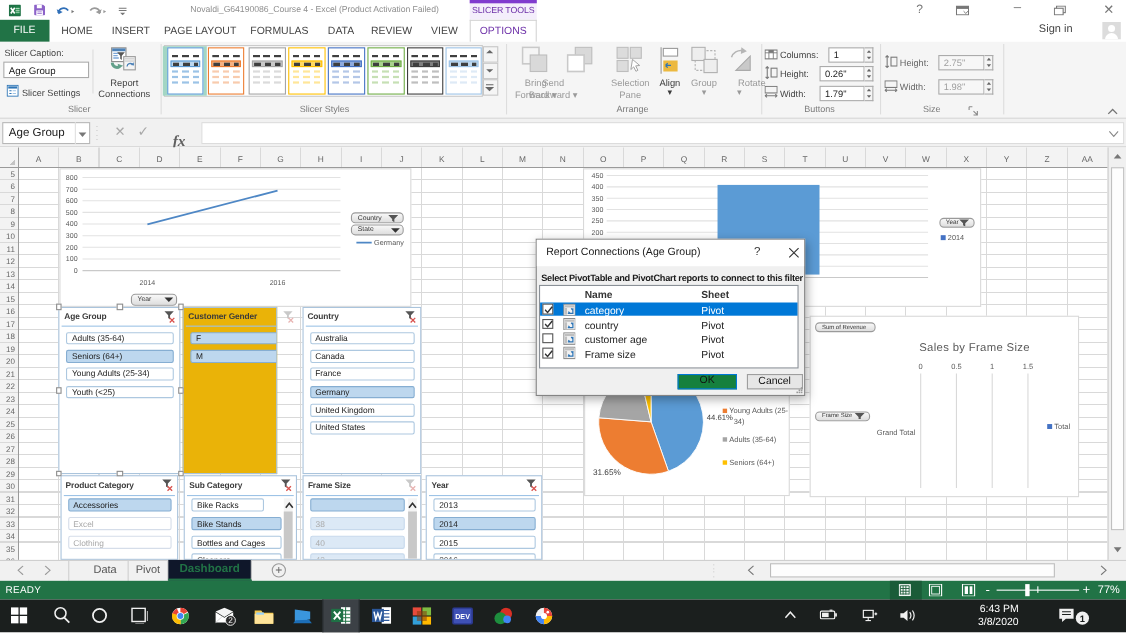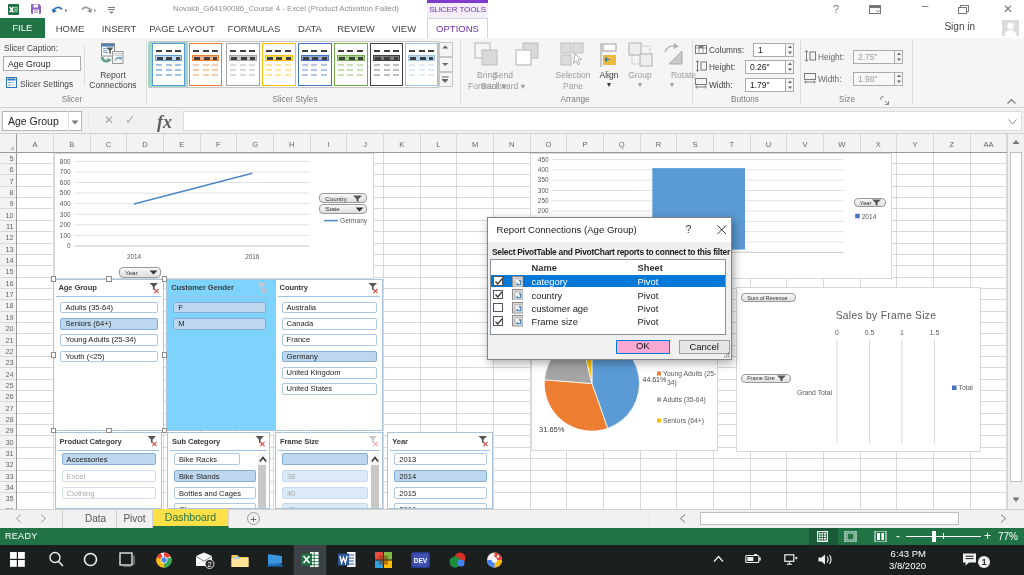--- a/index.html
+++ b/index.html
@@ -286,21 +286,21 @@
 <div class="abs" style="left:0;top:108px;width:1024px;height:26px;background:#f1f1f1;border-bottom:1px solid #d0d0d0;"></div>
 <div class="abs" style="left:2px;top:111px;width:80px;height:20px;background:#fff;border:1px solid #b7b7b7;"></div>
 <div class="abs" style="left:8px;top:115px;font-size:10.5px;color:#222;">Age Group</div>
 <div class="abs" style="left:68px;top:111px;width:1px;height:20px;background:#e0e0e0;"></div>
 <svg class="abs" style="left:71px;top:120px" width="8" height="5">
     <path d="M0.5 0.5 l3.5 4 3.5-4z" fill="#777"></path>
   </svg>
 <div class="abs" style="left:87px;top:113px;width:4px;height:16px;color:#b5b5b5;font-size:8px;line-height:4px;">∙<br>∙<br>∙<br>∙</div>
 <div class="abs" style="left:104px;top:113px;font-size:12px;color:#a8a8a8;">✕</div>
 <div class="abs" style="left:125px;top:112px;font-size:12.5px;color:#a8a8a8;">✓</div>
-<div class="abs" style="left:157px;top:112px;font-size:18px;color:#5f5f5f;font-style:italic;font-family:Liberation Serif,serif;font-weight:bold;">fx</div>
+<div class="abs" style="left:157px;top:122px;font-size:14px;color:#5f5f5f;font-style:italic;font-family:Liberation Serif,serif;font-weight:bold;">fx</div>
 <div class="abs" style="left:183px;top:111px;width:839px;height:20px;background:#fff;border:1px solid #dcdcdc;"></div>
 <svg class="abs" style="left:1008px;top:119px" width="9" height="6">
     <path d="M0.5 0.5 l4 4.5 4-4.5" stroke="#888" fill="none"></path>
   </svg>
 <svg class="abs" style="left:0;top:133.5px" width="1007.0" height="375.5" font-family="Liberation Sans,sans-serif" shape-rendering="crispEdges">
     <rect width="1007.0" height="375.5" fill="#fff"></rect>
     <rect x="0" y="0" width="1007.0" height="18.19999999999999" fill="#f3f3f3"></rect>
     <rect x="0" y="0" width="16.7" height="375.5" fill="#f3f3f3"></rect>
     <path d="M13.5 11.5 v4.5 h-4.5 z" fill="#c4c4c4"></path>
     <line x1="53.4" y1="0" x2="53.4" y2="375.5" stroke="#d9d9d9" stroke-width="1"></line>
@@ -537,21 +537,21 @@
 <div style="position:absolute;left:2px;top:16.2px;width:105px;height:1px;background:#9dc3e6;"></div>
 <div style="position:absolute;left:6px;top:21.6px;width:98px;height:11.8px;background:#fff;border:1px solid #adc8e0;border-radius:2px;font-size:7.6px;color:#222;line-height:10.8px;padding-left:4px;white-space:nowrap;">Adults (35-64)</div>
 <div style="position:absolute;left:6px;top:37.95px;width:98px;height:11.8px;background:#bdd7ee;border:1px solid #86aed2;border-radius:2px;font-size:7.6px;color:#222;line-height:10.8px;padding-left:4px;white-space:nowrap;">Seniors (64+)</div>
 <div style="position:absolute;left:6px;top:54.300000000000004px;width:98px;height:11.8px;background:#fff;border:1px solid #adc8e0;border-radius:2px;font-size:7.6px;color:#222;line-height:10.8px;padding-left:4px;white-space:nowrap;">Young Adults (25-34)</div>
 <div style="position:absolute;left:6px;top:70.65px;width:98px;height:11.8px;background:#fff;border:1px solid #adc8e0;border-radius:2px;font-size:7.6px;color:#222;line-height:10.8px;padding-left:4px;white-space:nowrap;">Youth (&lt;25)</div>
 </div>
 <svg class="abs" style="left:148.4px;top:282px;z-index:7" width="12" height="12">
     <path d="M1.5 1 h8.5 l-3.4 3.6 v3.8 l-1.7 -1.2 v-2.6 z" fill="#555"></path>
     <path d="M6.3 7 l4.2 4.2 M10.5 7 l-4.2 4.2" stroke="#d9534f" stroke-width="1.2"></path>
   </svg>
-<div class="abs" style="left:166.2px;top:279px;width:110px;height:151.5px;background:#7dd3fc;border:1px solid #aac4dc;overflow:hidden;z-index:6;">
+<div class="abs" style="left:166.2px;top:279px;width:86px;height:151.5px;background:#eab308;border:1px solid #aac4dc;overflow:hidden;z-index:6;">
 <div style="position:absolute;left:4px;top:3.2px;font-size:7.6px;font-weight:bold;color:#3b3b3b;letter-spacing:-0.1px;">Customer Gender</div>
 <div style="position:absolute;left:2px;top:16.2px;width:100px;height:1px;background:#9dc3e6;"></div>
 <div style="position:absolute;left:6px;top:21.6px;width:93px;height:11.8px;background:#bdd7ee;border:1px solid #86aed2;border-radius:2px;font-size:7.6px;color:#222;line-height:10.8px;padding-left:4px;white-space:nowrap;">F</div>
 <div style="position:absolute;left:6px;top:37.95px;width:93px;height:11.8px;background:#bdd7ee;border:1px solid #86aed2;border-radius:2px;font-size:7.6px;color:#222;line-height:10.8px;padding-left:4px;white-space:nowrap;">M</div>
 </div>
 <svg class="abs" style="left:256.2px;top:282px;z-index:7" width="12" height="12">
     <path d="M1.5 1 h8.5 l-3.4 3.6 v3.8 l-1.7 -1.2 v-2.6 z" fill="#c9c9c9"></path>
     <path d="M6.3 7 l4.2 4.2 M10.5 7 l-4.2 4.2" stroke="#e8b4b2" stroke-width="1.2"></path>
   </svg>
 <div class="abs" style="left:274.5px;top:279px;width:108.7px;height:151.5px;background:#fff;border:1px solid #aac4dc;overflow:hidden;z-index:6;">
@@ -691,41 +691,41 @@
     <path d="M0.5 3.5 L2.8 6 L7 0.8" stroke="#333" stroke-width="1.3" fill="none"></path>
   </svg>
 <svg class="abs" style="left:511.5px;top:315.40000000000003px;z-index:51;" width="11.5" height="11.5">
 <rect x="0.5" y="0.5" width="10.5" height="10.5" fill="#f2f2f2" stroke="#8a8a8a"></rect>
 <rect x="1.5" y="1.5" width="8.5" height="2" fill="#bfbfbf"></rect>
     <rect x="1.5" y="4" width="2" height="6" fill="#bfbfbf"></rect>
 <path d="M8.8 4.2 v4.6 h-4.6 M8.8 6 l-1.6 -1.6 M6.2 8.8 l-1.5 -1.5" stroke="#2e75b6" stroke-width="1.1" fill="none"></path>
   </svg>
 <div class="abs" style="left:531.5px;top:316.1px;font-size:9.4px;color:#222;z-index:51;">Frame size</div>
 <div class="abs" style="left:637.5px;top:316.1px;font-size:9.4px;color:#222;z-index:51;">Pivot</div>
-<div class="abs" style="left:616px;top:340.4px;width:53.6px;height:13.4px;background:#f9a8d4;border:1.5px solid #0078d7;font-size:9.5px;color:#111;text-align:center;line-height:10.5px;z-index:51;">OK</div>
+<div class="abs" style="left:616px;top:340.4px;width:53.6px;height:13.4px;background:#15803d;border:1.5px solid #0078d7;font-size:9.5px;color:#111;text-align:center;line-height:10.5px;z-index:51;">OK</div>
 <div class="abs" style="left:678.7px;top:340.4px;width:51px;height:13.4px;background:#e6e6e6;border:1px solid #9e9e9e;font-size:9.5px;color:#111;text-align:center;line-height:12px;z-index:51;">Cancel</div>
 <svg class="abs" style="left:722.7px;top:351px;z-index:51;" width="7" height="7">
     <g fill="#9a9a9a">
       <rect x="5" y="1" width="1.5" height="1.5"></rect>
       <rect x="3" y="3" width="1.5" height="1.5"></rect>
       <rect x="5" y="3" width="1.5" height="1.5"></rect>
       <rect x="1" y="5" width="1.5" height="1.5"></rect>
       <rect x="3" y="5" width="1.5" height="1.5"></rect>
       <rect x="5" y="5" width="1.5" height="1.5"></rect>
     </g>
   </svg>
 <div class="abs" style="left:0;top:509px;width:1024px;height:19px;background:#f1f1f1;border-top:1px solid #cfcfcf;z-index:20;"></div>
 <svg class="abs" style="left:15px;top:514px;z-index:21" width="36" height="9">
     <path d="M6 0.5 L1.5 4.5 L6 8.5" stroke="#9a9a9a" fill="none"></path>
     <path d="M26 0.5 L30.5 4.5 L26 8.5" stroke="#9a9a9a" fill="none"></path>
   </svg>
 <div class="abs" style="left:62px;top:509px;width:1px;height:19px;background:#cfcfcf;z-index:21;"></div>
 <div class="abs" style="left:75px;top:509px;width:42px;height:19px;border-right:1px solid #cfcfcf;font-size:10px;color:#555;text-align:center;line-height:19px;z-index:21;">Data</div>
 <div class="abs" style="left:117px;top:509px;width:36px;height:19px;border-right:1px solid #cfcfcf;font-size:10px;color:#555;text-align:center;line-height:19px;z-index:21;">Pivot</div>
-<div class="abs" style="left:153px;top:509px;width:76px;height:19px;background:#fde047;border-right:1px solid #cfcfcf;border-bottom:2px solid #217346;font-size:10.5px;font-weight:normal;color:#217346;text-align:center;line-height:17px;z-index:21;">Dashboard</div>
+<div class="abs" style="left:153px;top:509px;width:76px;height:19px;background:#0f172a;border-right:1px solid #cfcfcf;border-bottom:2px solid #217346;font-size:10.5px;font-weight:bold;color:#217346;text-align:center;line-height:17px;z-index:21;">Dashboard</div>
 <div class="abs" style="left:247px;top:511.5px;width:13px;height:13px;border:1px solid #9a9a9a;border-radius:50%;color:#666;font-size:11px;text-align:center;line-height:12px;z-index:21;">+</div>
 <div class="abs" style="left:648px;top:512px;width:4px;height:14px;color:#b0b0b0;font-size:7px;line-height:3.6px;z-index:21;">∙<br>∙<br>∙<br>∙</div>
 <svg class="abs" style="left:677px;top:512.5px;z-index:21" width="13" height="11">
     <rect x="0" y="0" width="13" height="11" fill="#f1f1f1"></rect>
     <path d="M8 1.5 L3.5 5.5 L8 9.5" stroke="#777" fill="none"></path>
   </svg>
 <div class="abs" style="left:700px;top:511.5px;width:259px;height:13px;background:#fdfdfd;border:1px solid #bdbdbd;z-index:21;"></div>
 <svg class="abs" style="left:996px;top:512.5px;z-index:21" width="13" height="11">
     <path d="M5 1.5 L9.5 5.5 L5 9.5" stroke="#777" fill="none"></path>
   </svg>

